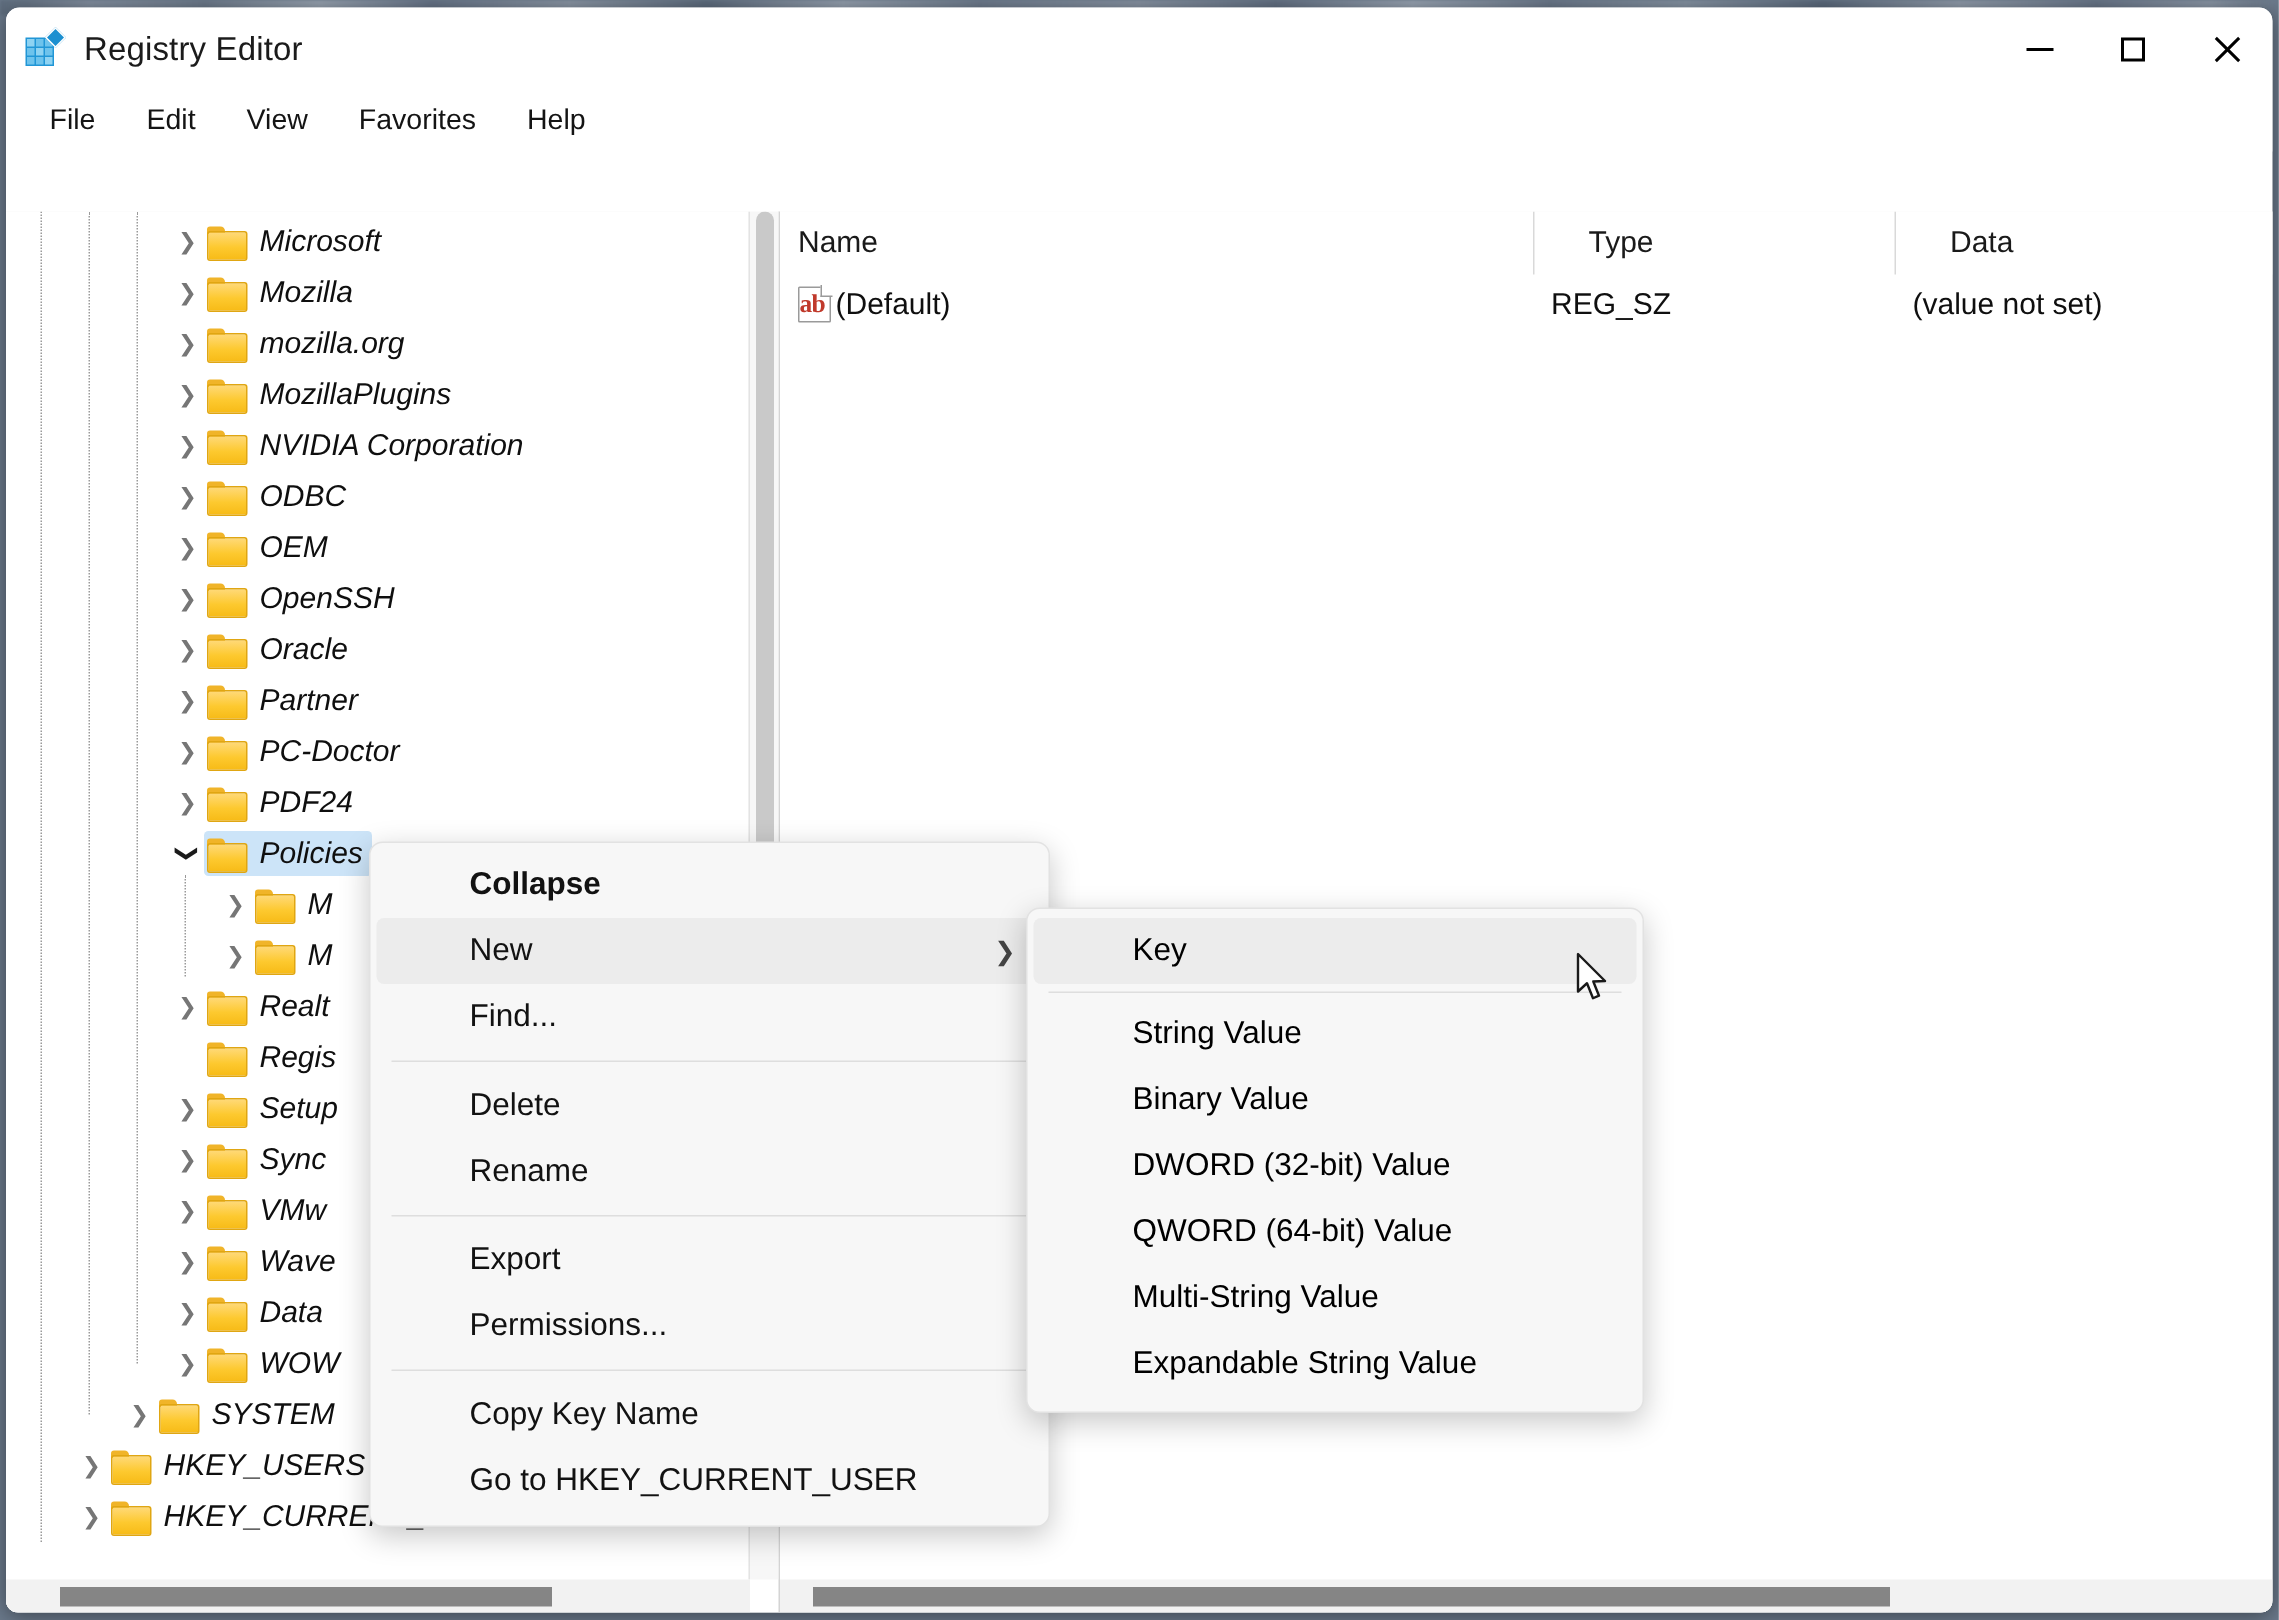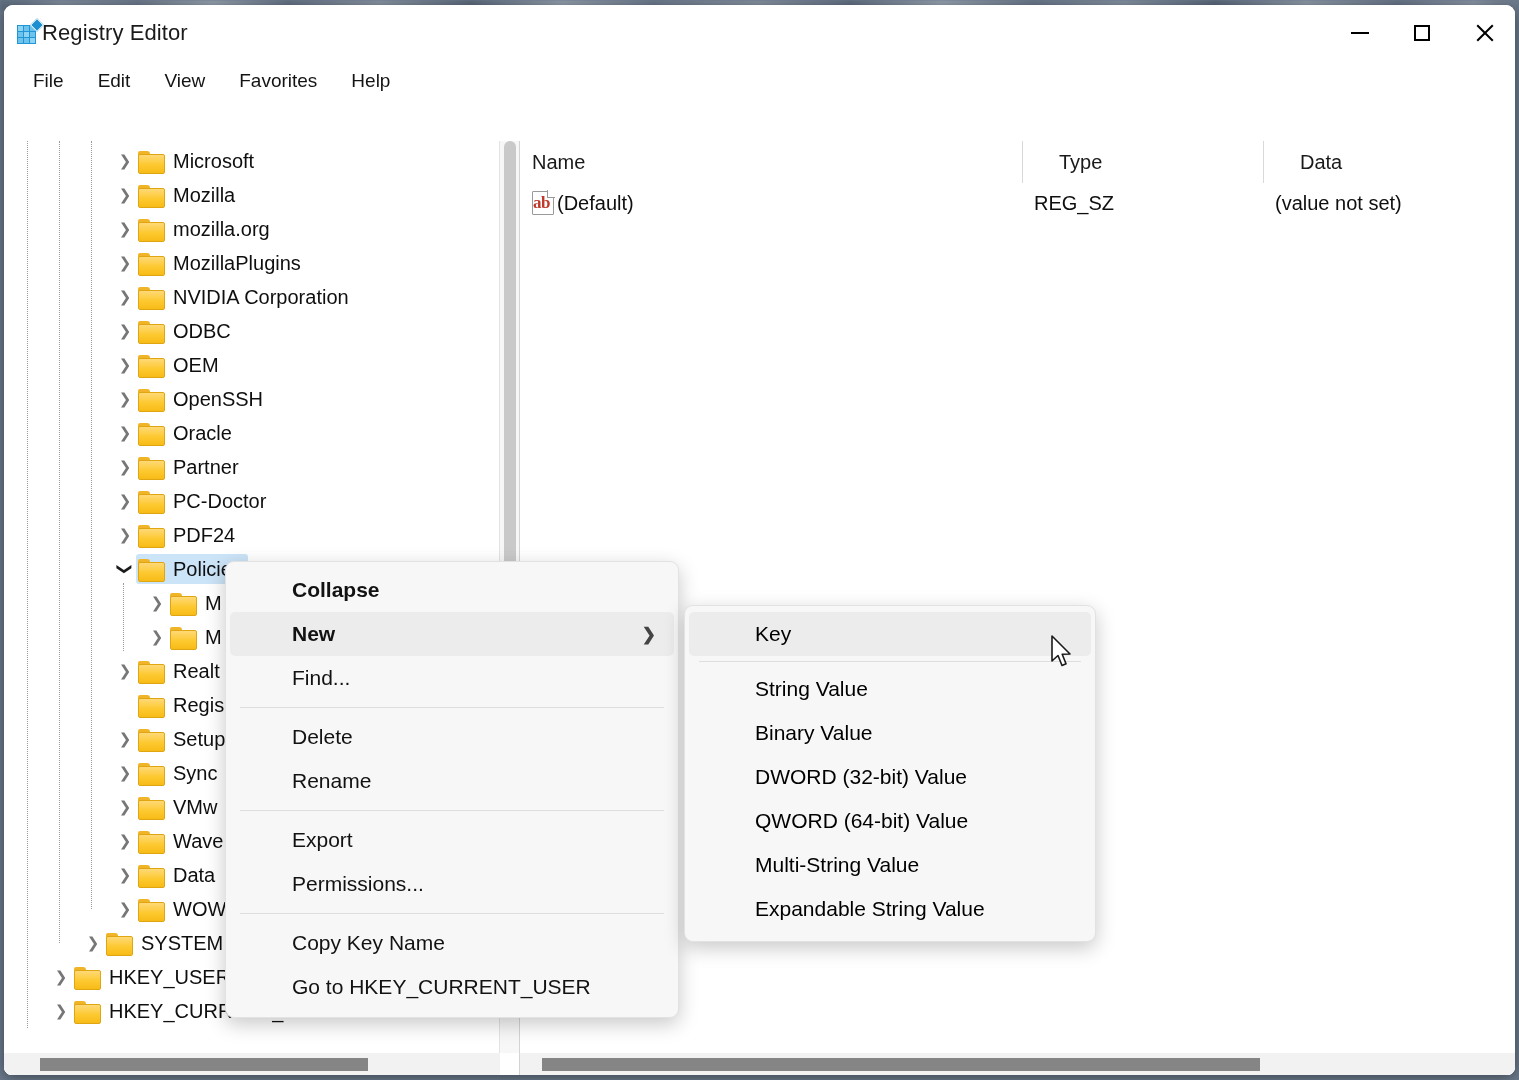--- a/index.html
+++ b/index.html
@@ -61,20 +61,21 @@
   #app-icon .grid i:nth-child(5),
   #app-icon .grid i:nth-child(9) { background: #8fd3f2; }
   #app-icon .diamond {
     position: absolute; right: 0px; top: 0px;
     width: 10px; height: 10px;
     background: #1b8fd0;
     transform: rotate(45deg);
     border: 1.6px solid #ffffff;
   }
   #title-text {
+    margin-left: 14px;
     font-size: 22px;
     color: #1b1b1b;
     letter-spacing: 0.1px;
   }
   #win-controls {
     position: absolute; right: 0; top: 0;
     height: 56px; display: flex;
   }
   .win-btn {
     width: 62px; height: 56px;
@@ -184,20 +185,21 @@
     width: 25px; height: 18px;
     background: linear-gradient(180deg, #ffd977 0%, #fdc92f 55%, #f7bb17 100%);
     border: 1px solid #e0a612;
     border-radius: 2px;
   }
   .lbl-wrap {
     display: inline-flex; align-items: center;
     height: 30px;
     padding: 0 6px 0 2px;
     border-radius: 3px;
+    font-style: italic;
   }
   .tlabel {
     font-size: 20px;
     color: #0f0f0f;
     line-height: 1;
   }
   
   .guide {
     position: absolute;
     width: 1px;
@@ -284,42 +286,42 @@
   .hscroll .thumb {
     position: absolute; top: 5px;
     height: 13px;
     background: #858585;
     border-radius: 0px;
   }
 
   
   #ctx-menu {
     position: absolute;
-    left: 221px; top: 556px;
+    left: 242px; top: 556px;
     width: 454px;
     background: #f7f7f7;
     border: 1px solid #e2e2e2;
     border-radius: 9px;
     box-shadow: 0 6px 20px rgba(0,0,0,0.22);
     padding: 6px 0 8px 0;
     z-index: 50;
   }
   .ctx-item {
     height: 44px;
     display: flex; align-items: center;
     padding: 0 16px 0 62px;
     font-size: 21px;
     color: #121212;
     cursor: default;
     margin: 0 4px;
     border-radius: 5px;
     position: relative;
   }
   .ctx-item.bold { font-weight: bold; }
-  .ctx-item.hl { background: #ececec; font-weight: bold; }
+  .ctx-item.hl { background: #ececec; }
   .ctx-item .submark {
     position: absolute; right: 18px;
     font-size: 17px; color: #444;
   }
   .ctx-sep {
     height: 1px; background: #dedede;
     margin: 7px 14px;
   }
 
   

